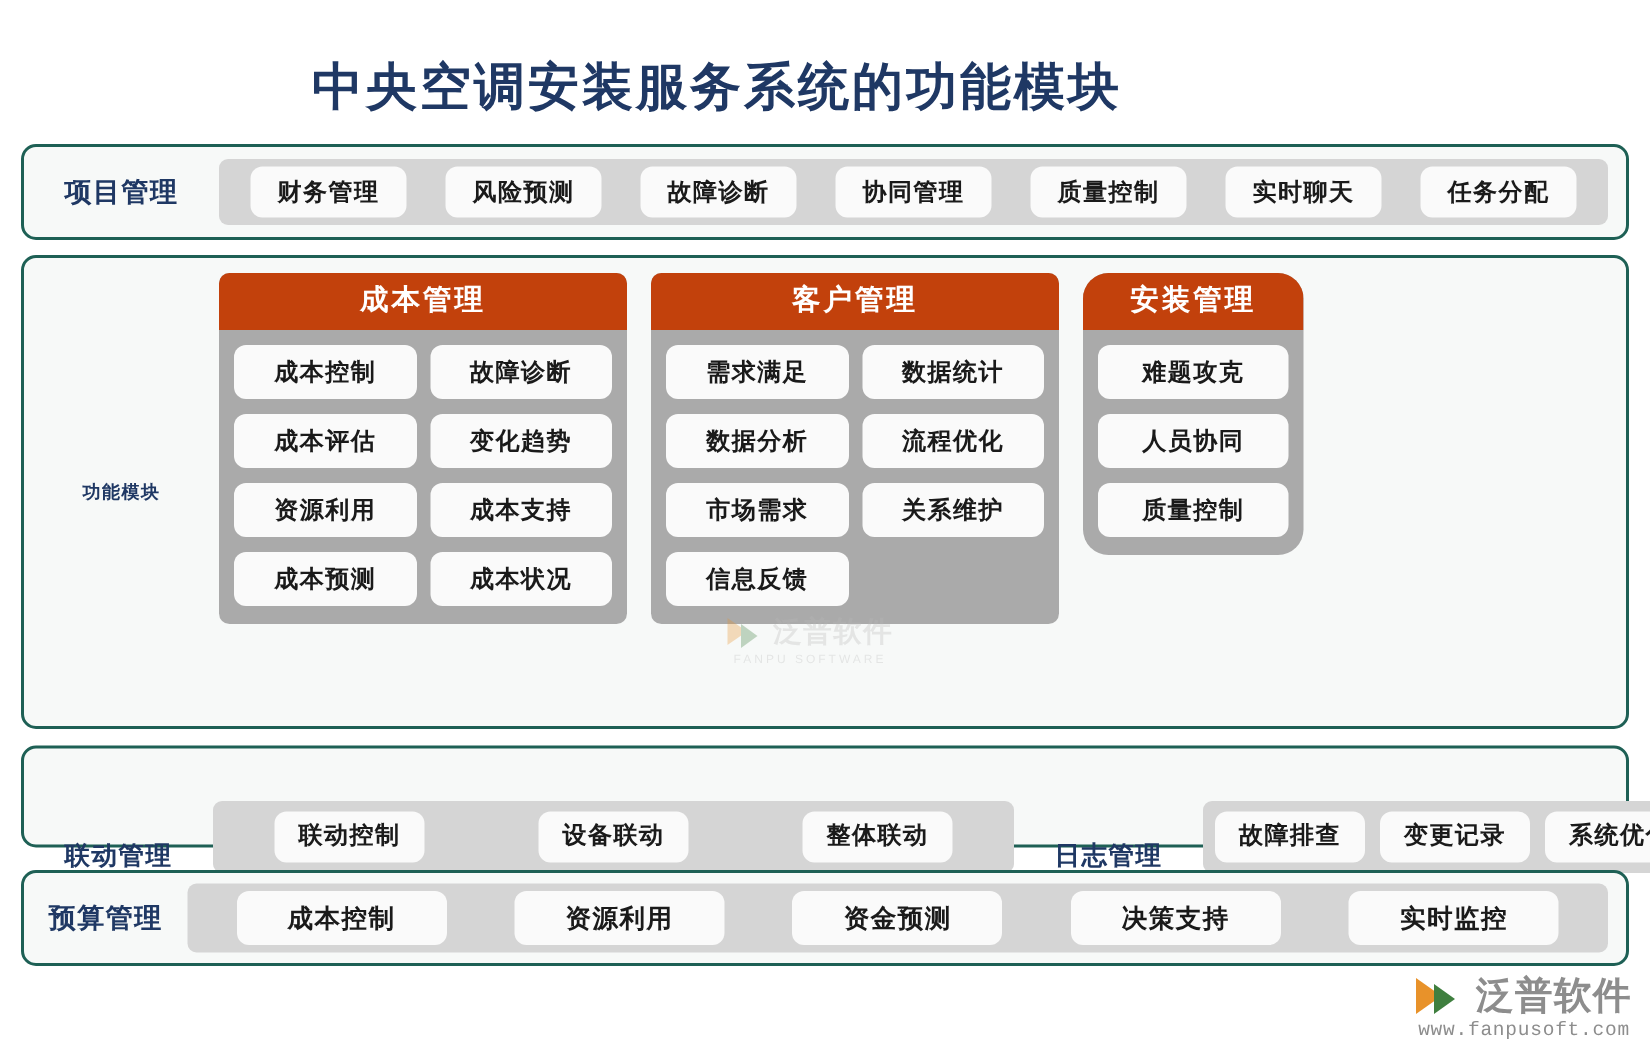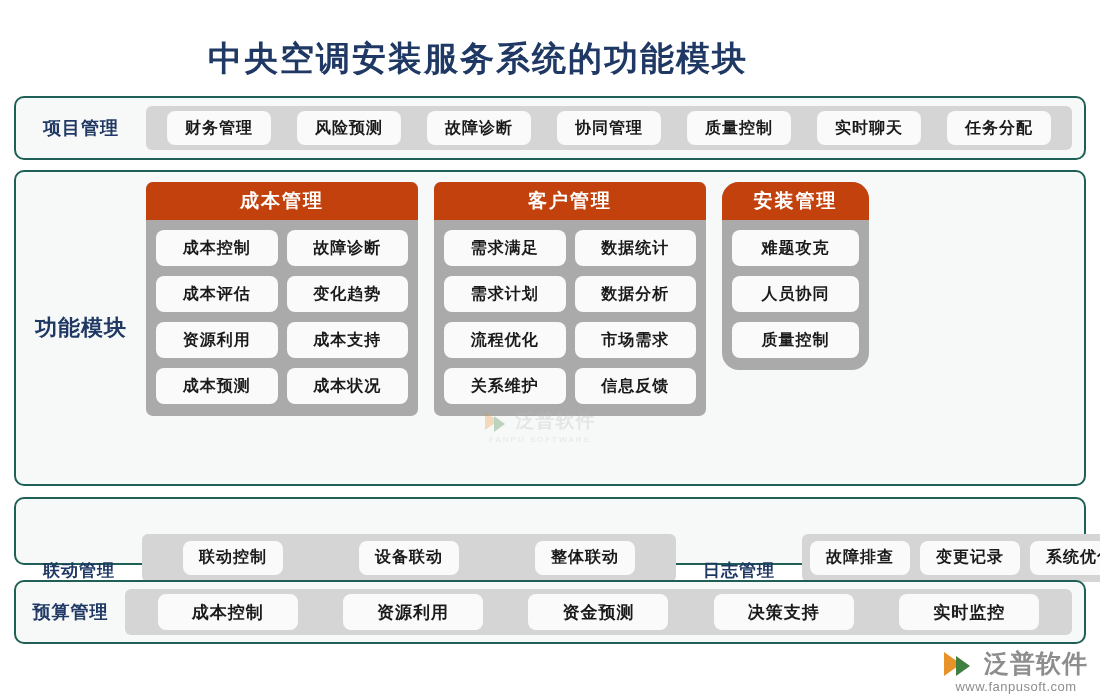--- a/index.html
+++ b/index.html
@@ -104,21 +104,21 @@
     height: 316px;
     align-items: stretch;
     padding: 10px 10px 10px 0;
   }
 
   #panel-modules .row-label {
     width: 130px;
     display: flex;
     align-items: center;
     justify-content: center;
-    font-size: 22px;
+    font-size: 12px;
   }
 
   .modules-area {
     flex: 1 1 auto;
     display: flex;
     align-items: flex-start;
     gap: 16px;
   }
 
   .module-col {
@@ -282,21 +282,21 @@
     border-top: 10px solid transparent;
     border-bottom: 10px solid transparent;
   }
   .logo-text {
     font-size: 25px;
     font-weight: bold;
     color: #8d8d8d;
     letter-spacing: 1px;
   }
   .logo-url {
-    font-family: Liberation Sans, sans-serif;
+    font-family: Liberation Mono, monospace;
     font-size: 13px;
     color: #8d8d8d;
     letter-spacing: 0.5px;
     margin-top: -1px;
   }
 </style>
 </head>
 <body>
 
 <div id="page">
@@ -330,21 +330,20 @@
             <div class="mod-chip">成本支持</div>
             <div class="mod-chip">成本预测</div>
             <div class="mod-chip">成本状况</div>
           </div>
         </div>
         <div class="module-col wide">
           <div class="module-head">客户管理</div>
           <div class="module-body cols2">
             <div class="mod-chip">需求满足</div>
             <div class="mod-chip">数据统计</div>
-            <div class="mod-chip">需求计划</div>
             <div class="mod-chip">数据分析</div>
             <div class="mod-chip">流程优化</div>
             <div class="mod-chip">市场需求</div>
             <div class="mod-chip">关系维护</div>
             <div class="mod-chip">信息反馈</div>
           </div>
         </div>
         <div class="module-col narrow">
           <div class="module-head">安装管理</div>
           <div class="module-body cols1">

